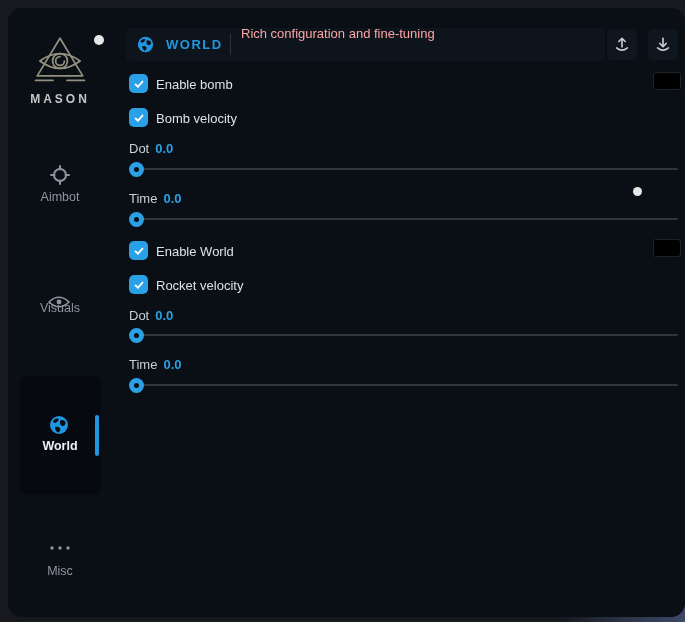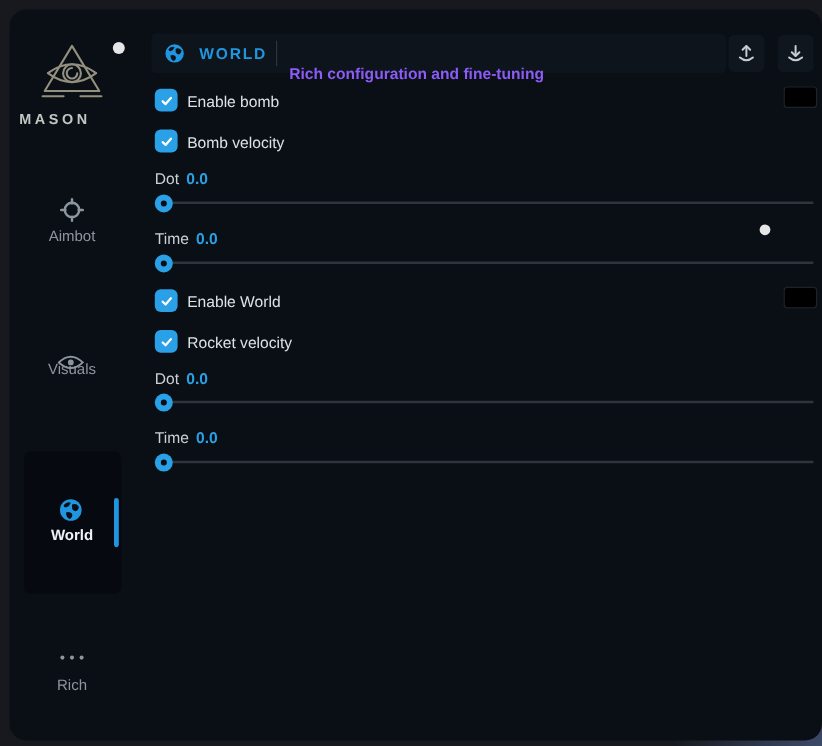--- a/index.html
+++ b/index.html
@@ -17,29 +17,29 @@
   .abs { position: absolute; }
   .val { color: #2aa0e6; font-weight: 700; margin-left: 6px; }
   
   .header-strip {
     position: absolute; left: 118px; top: 20px; width: 479px; height: 33px;
     background: #0d141c; border-radius: 4px;
   }
   .header-title { position: absolute; left: 158px; top: 29px; font-size: 13px; line-height: 15px;
     font-weight: 700; letter-spacing: 1.5px; color: #2196e0; }
   .header-sep { position: absolute; left: 222px; top: 26px; width: 1px; height: 21px; background: #2b3542; }
-  .header-sub { position: absolute; left: 233px; top: 46px; font-size: 13px; line-height: 15px; color: #8b5cf6; font-weight: bold; }
+  .header-sub { position: absolute; left: 233px; top: 18px; font-size: 13px; line-height: 15px; color: #fca5a5; }
   .icon-btn {
     position: absolute; top: 21px; width: 30px; height: 31px; background: #10161e;
     border-radius: 5px; display: flex; align-items: center; justify-content: center; cursor: pointer;
   }
   
   .side-label { position: absolute; left: 8px; width: 88px; text-align: center;
     font-size: 12.5px; line-height: 15px; color: #8d969e; }
-  .brand-label { position: absolute; left: 8px; width: 88px; top: 84px; text-align: left;
+  .brand-label { position: absolute; left: 8px; width: 88px; top: 84px; text-align: center;
     font-size: 12px; font-weight: 700; letter-spacing: 3px; color: #c2c6c4; }
   .active-box { position: absolute; left: 12px; top: 368px; width: 81px; height: 119px;
     background: #060a10; border-radius: 6px; cursor: pointer; }
   .active-bar { position: absolute; left: 87px; top: 407px; width: 4px; height: 41px;
     background: #2196e0; border-radius: 2px; }
   .side-item { cursor: pointer; }
   
   .checkbox { position: absolute; left: 121px; width: 19px; height: 19px; border-radius: 5px;
     background: #2aa0e6; display: flex; align-items: center; justify-content: center; cursor: pointer; }
   .cb-label { position: absolute; left: 148px; font-size: 13px; line-height: 15px; color: #dbe2e6; }
@@ -100,21 +100,21 @@
       <div class="side-label" style="left:-4px;top:63px;color:#eef3f6;font-weight:700">World</div>
     </div>
     <div class="active-bar"></div>
 
     <div class="side-item">
       <svg class="abs" style="left:40px;top:536px" width="24" height="8" viewBox="0 0 24 8">
         <circle cx="4" cy="4" r="1.7" fill="#8d969e"></circle>
           <circle cx="12" cy="4" r="1.7" fill="#8d969e"></circle>
           <circle cx="20" cy="4" r="1.7" fill="#8d969e"></circle>
       </svg>
-      <div class="side-label" style="top:556px">Rich</div>
+      <div class="side-label" style="top:556px">Misc</div>
     </div>
 
     <div class="header-strip"></div>
     <svg class="abs" style="left:129px;top:28px" width="17" height="17" viewBox="0 0 20 20">
       <circle cx="10" cy="10" r="9" fill="#2196e0"></circle>
       <path d="M4 6 Q7 2.5 10 4 Q9 7 6 8 Q4 8 4 6Z" fill="#0d141c"></path>
       <path d="M11 5.5 Q14.5 4 16.5 7 Q17 10 14 11 Q11 10.5 11 8Z" fill="#0d141c"></path>
       <path d="M6 12 Q9 11 11 13 Q12 16 9 17.5 Q6 16 6 12Z" fill="#0d141c"></path>
     </svg>
     <div class="header-title">WORLD</div>

